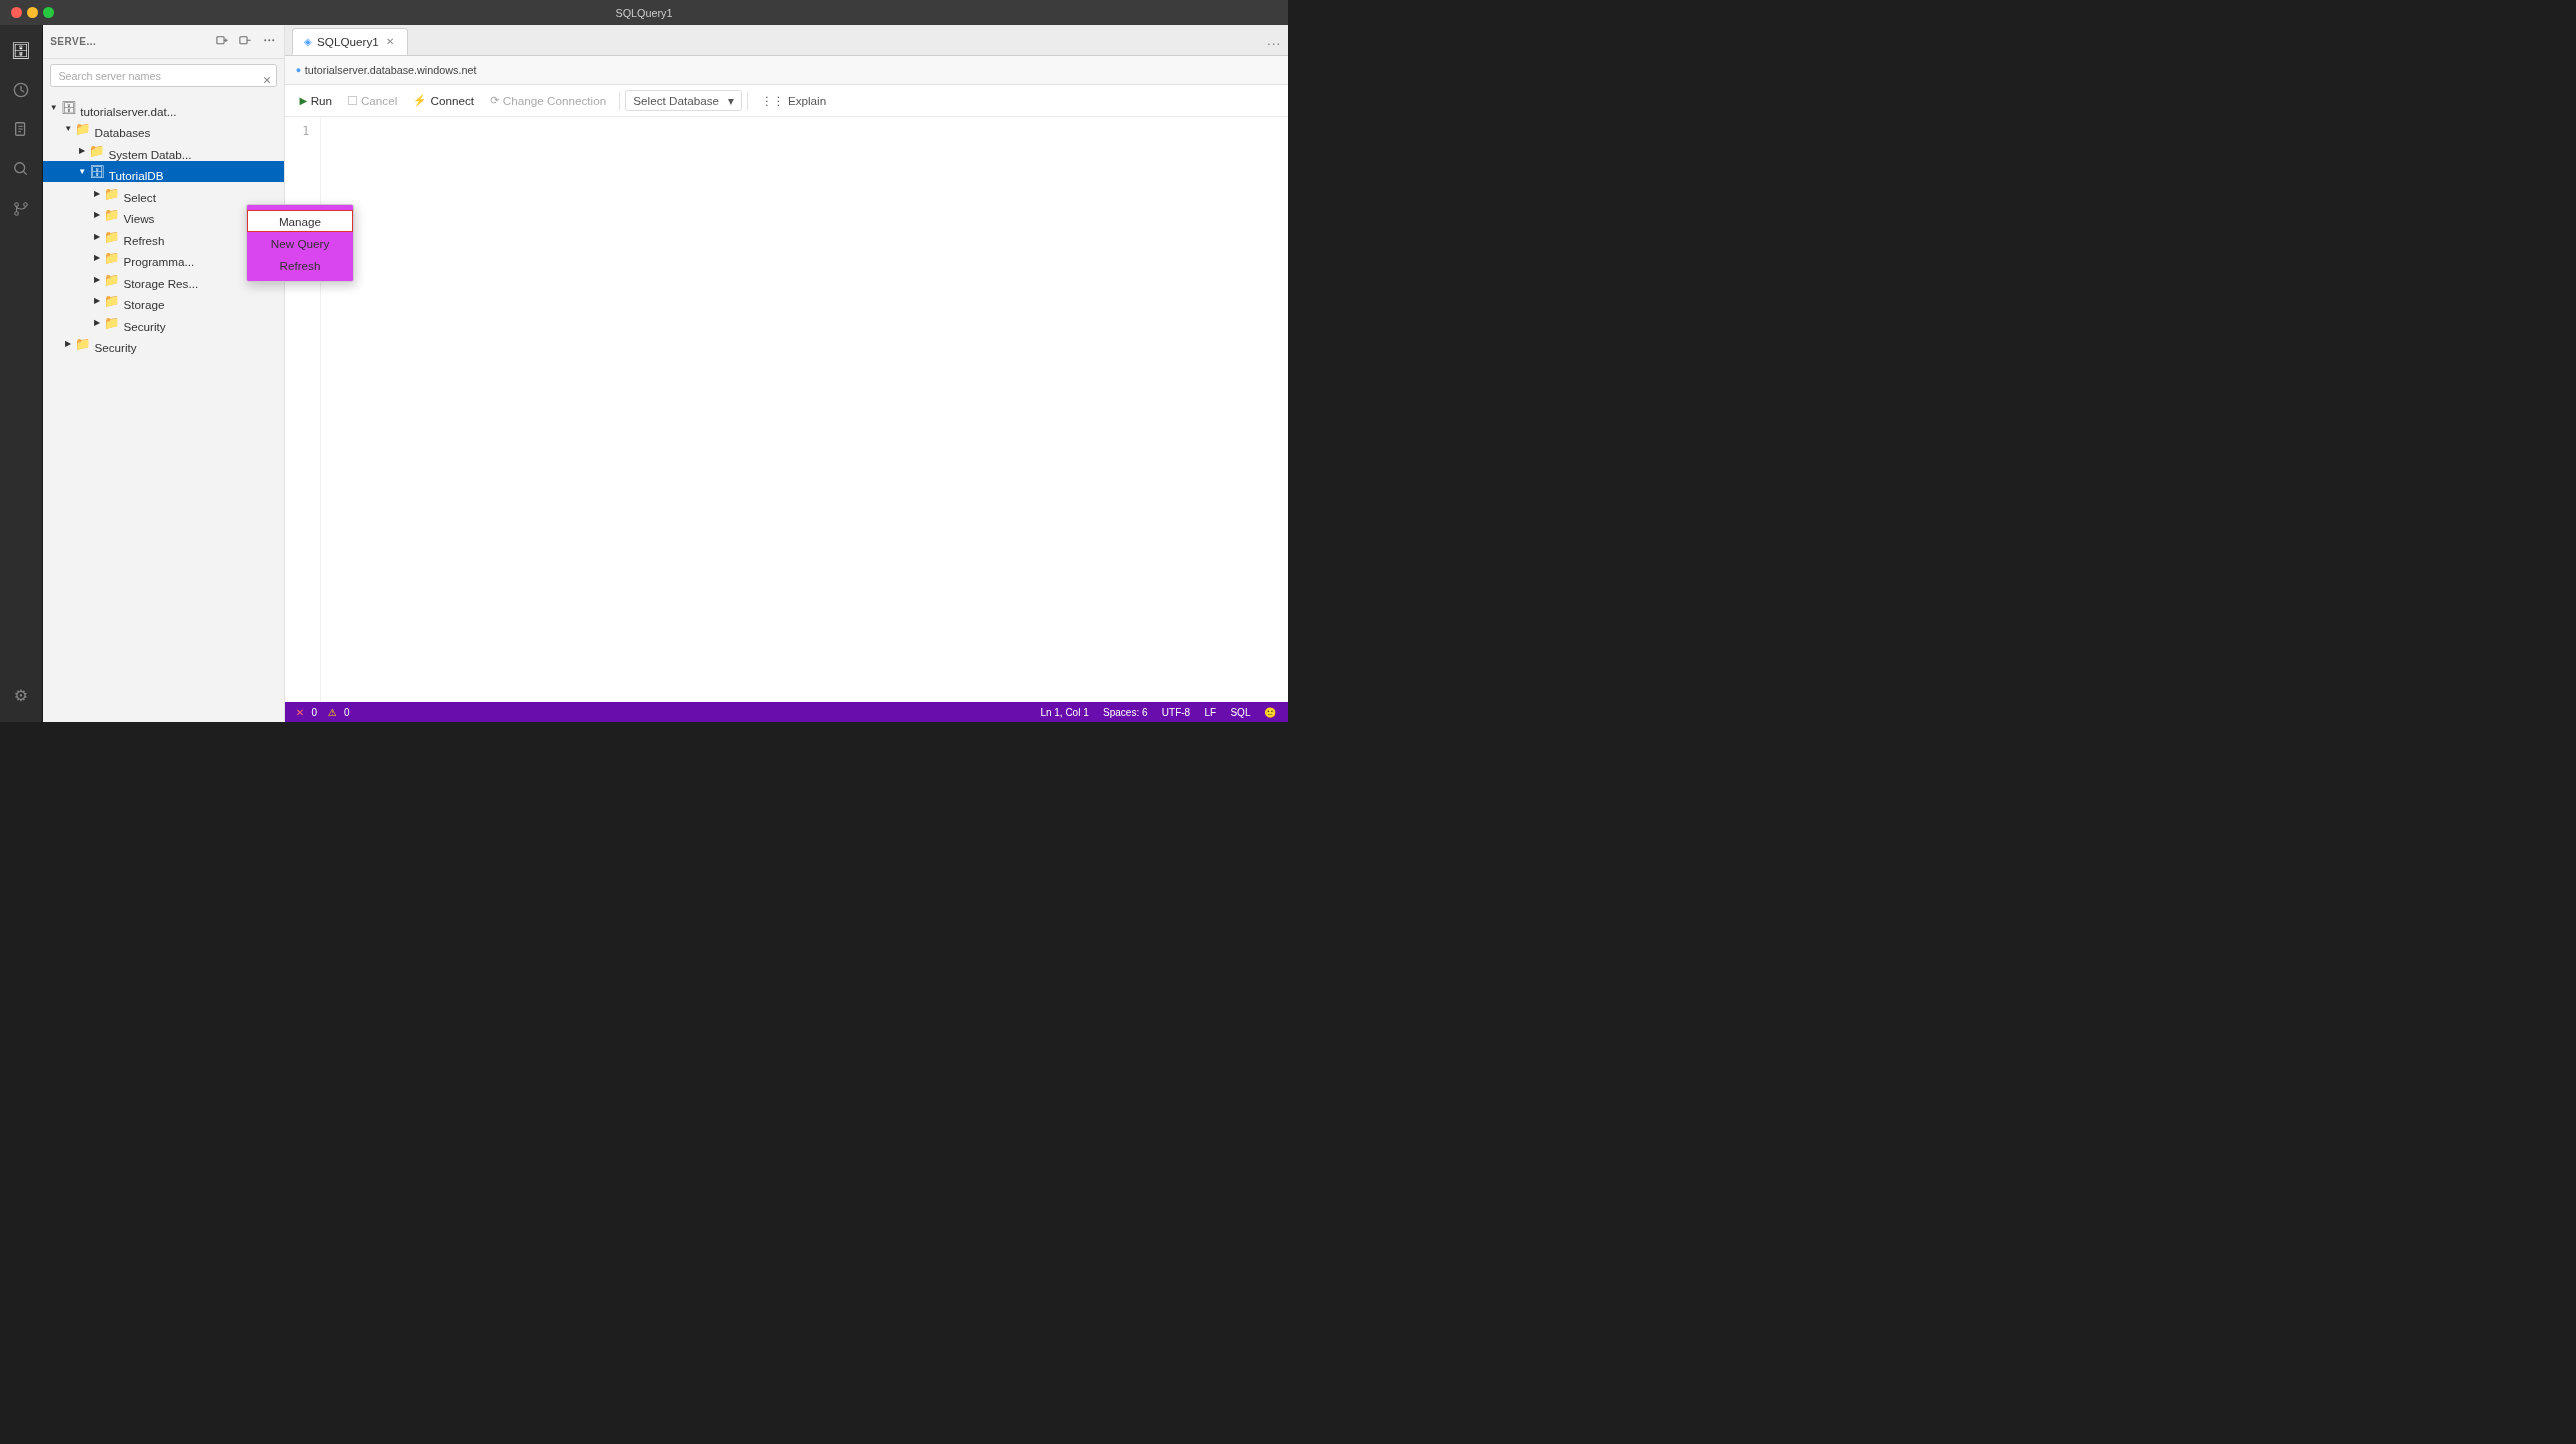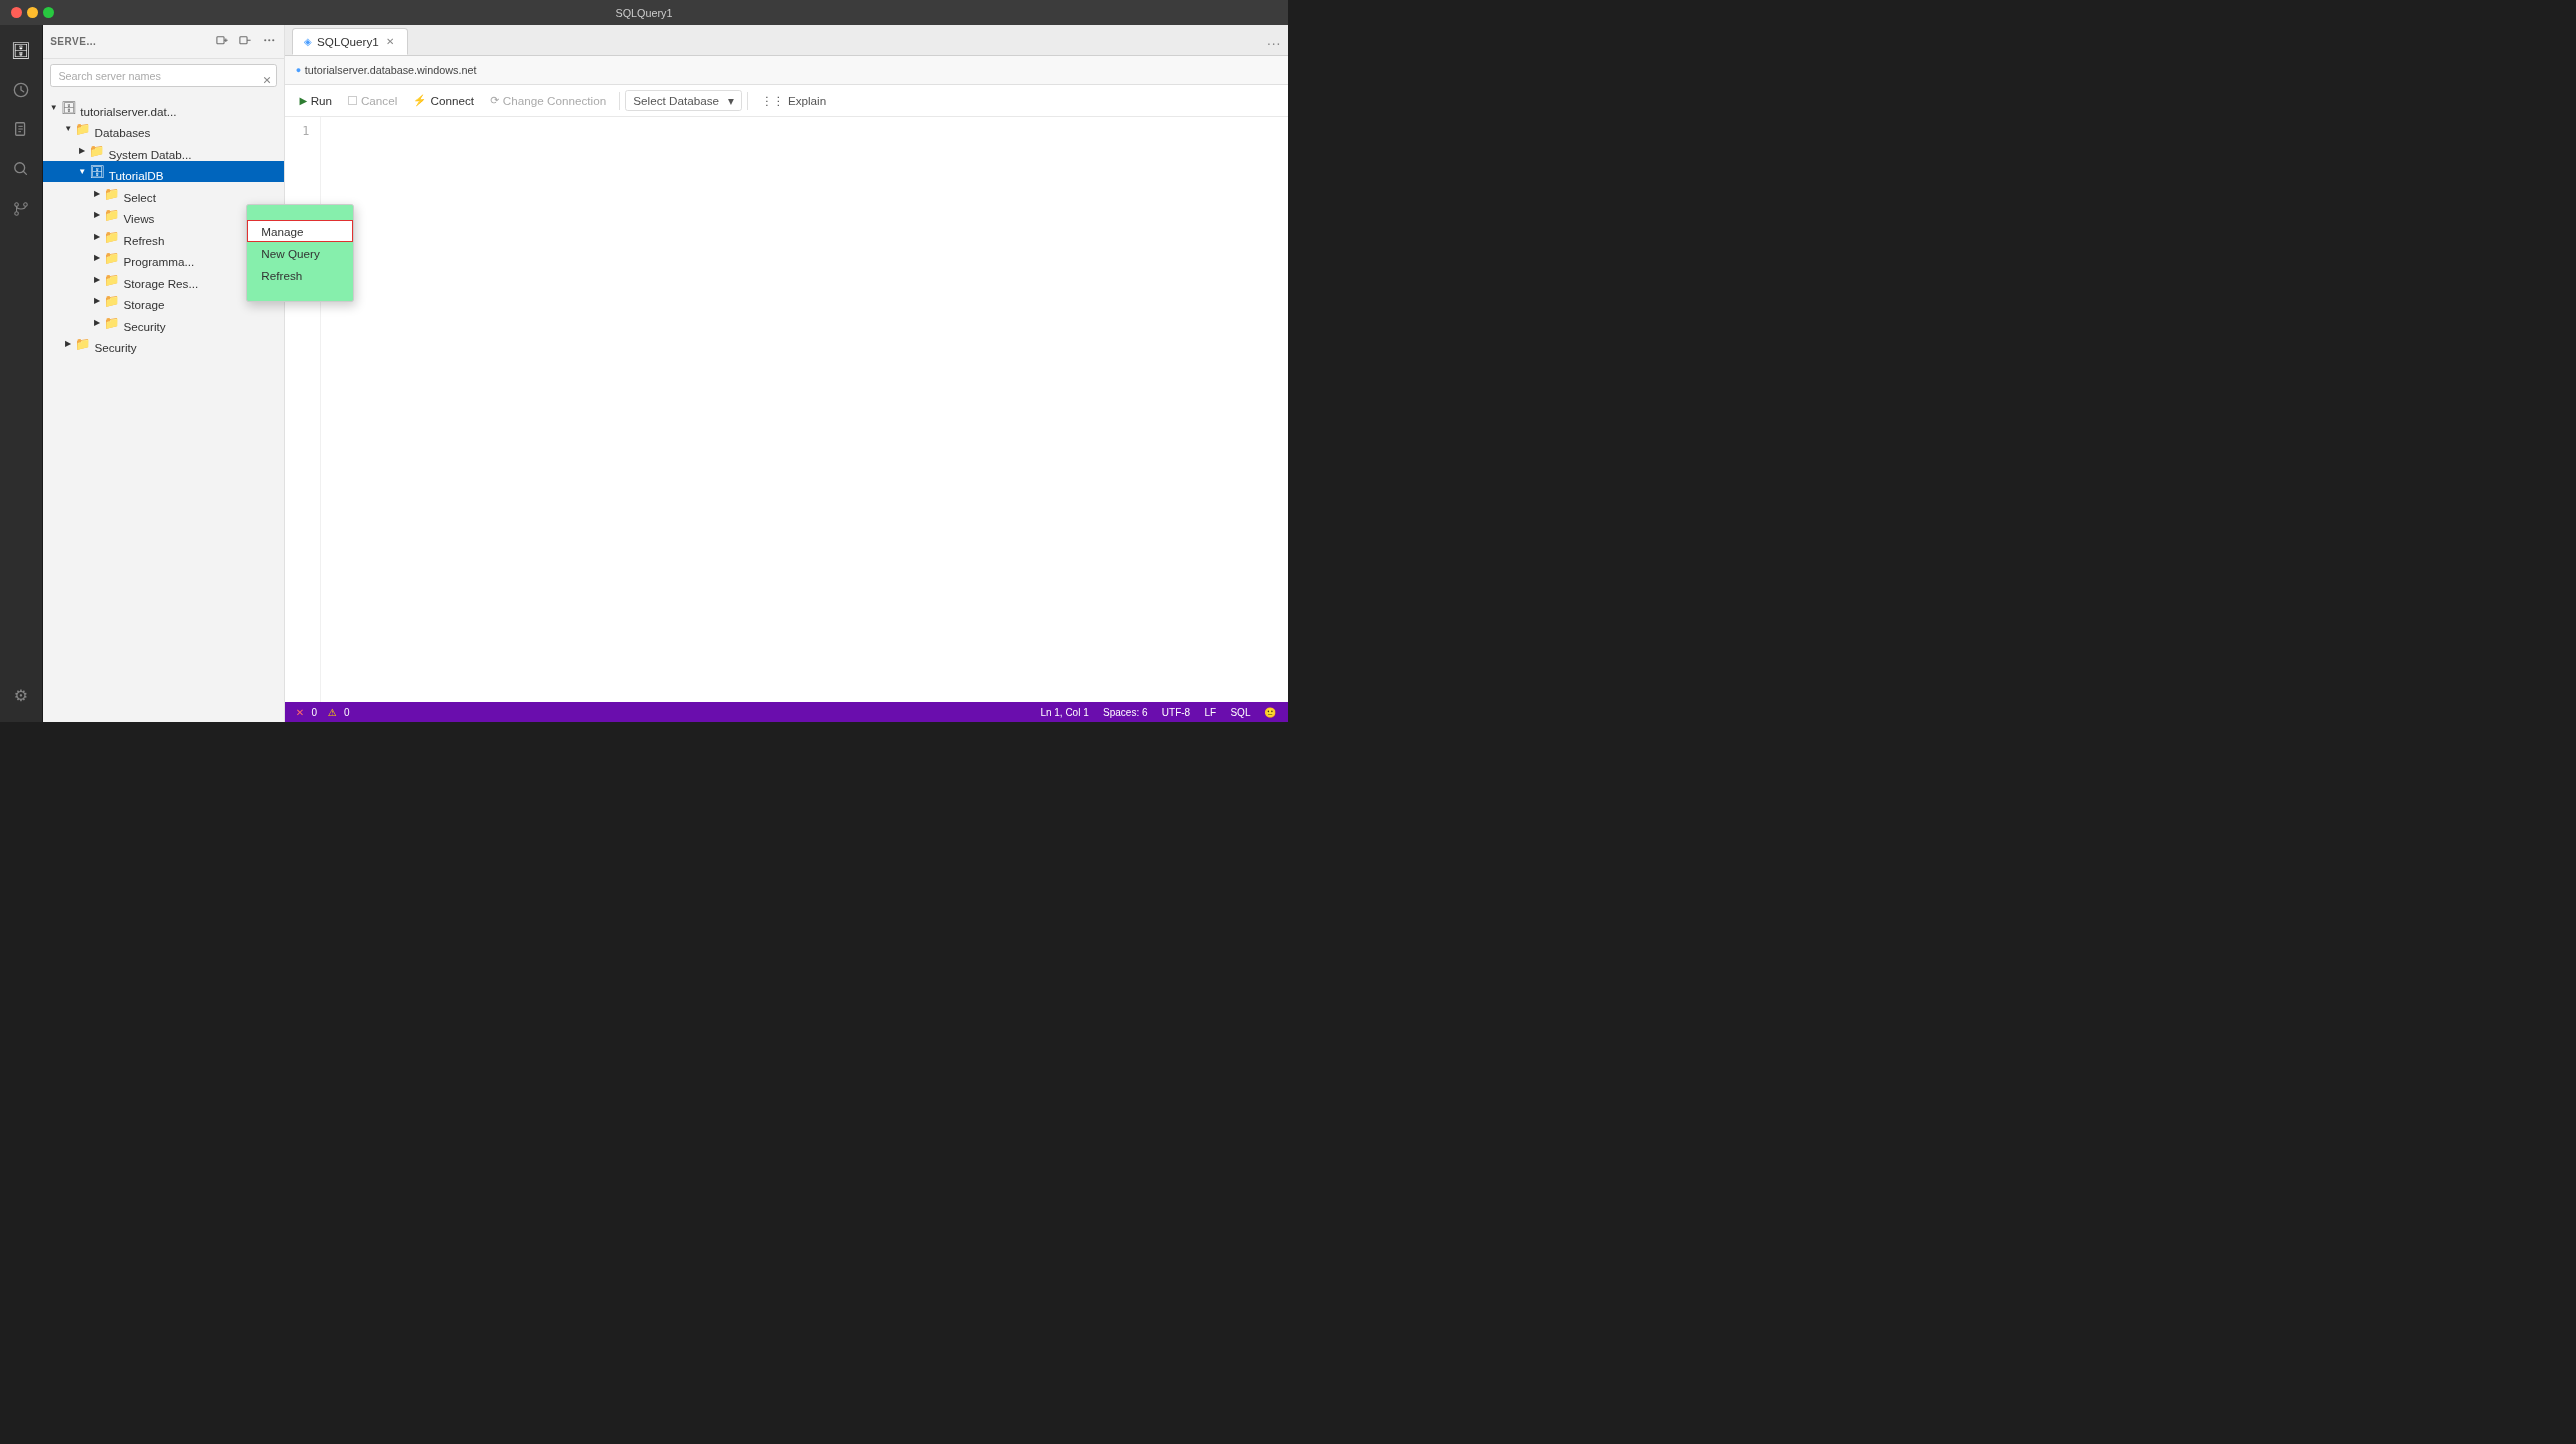--- a/index.html
+++ b/index.html
@@ -348,27 +348,28 @@
       margin-left: auto;
       display: flex;
       align-items: center;
       gap: 14.3px;
     }
     .status-item { cursor: pointer; }
 
     
     .context-menu {
       position: absolute;
-      background: #86efac;
+      background: #d946ef;
       border: 0.9px solid #ccc;
       border-radius: 2.7px;
       box-shadow: 1.8px 3.6px 10.8px rgba(0,0,0,0.2);
       z-index: 1000;
       min-width: 108px;
-      padding: 15px 0;
+      padding: 5px 0;
+      text-align: center;
     }
     .context-menu-item {
       padding: 4.5px 14.3px;
       cursor: pointer;
       font-size: 11.7px;
       color: #333;
       white-space: nowrap;
     }
     .context-menu-item.highlighted {
       background: #fff;

